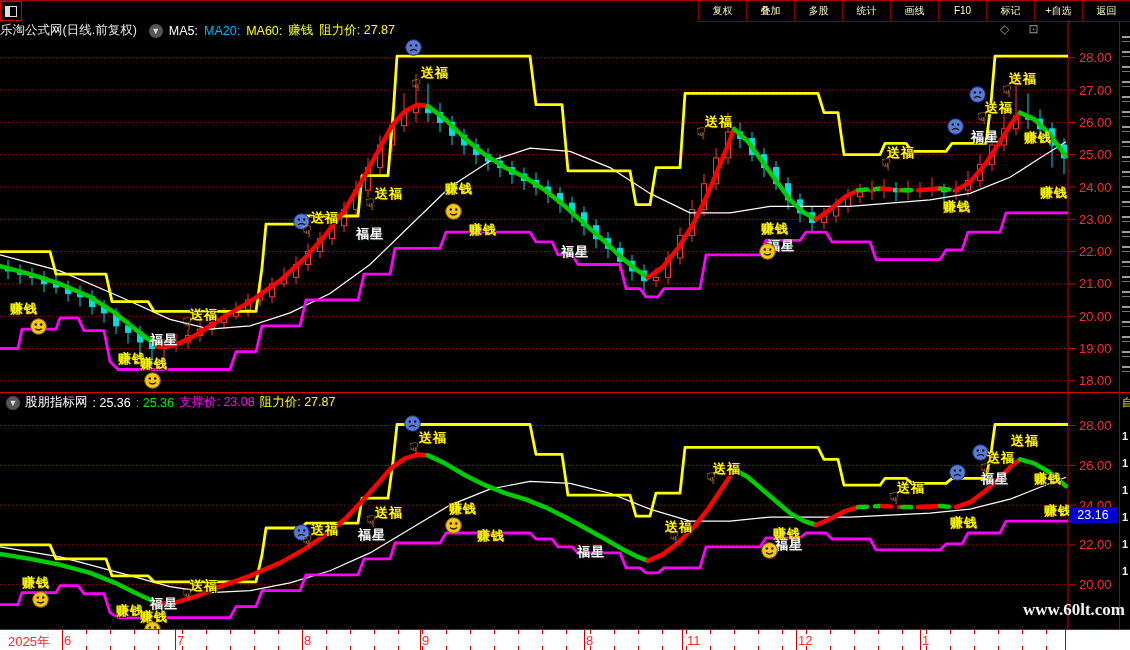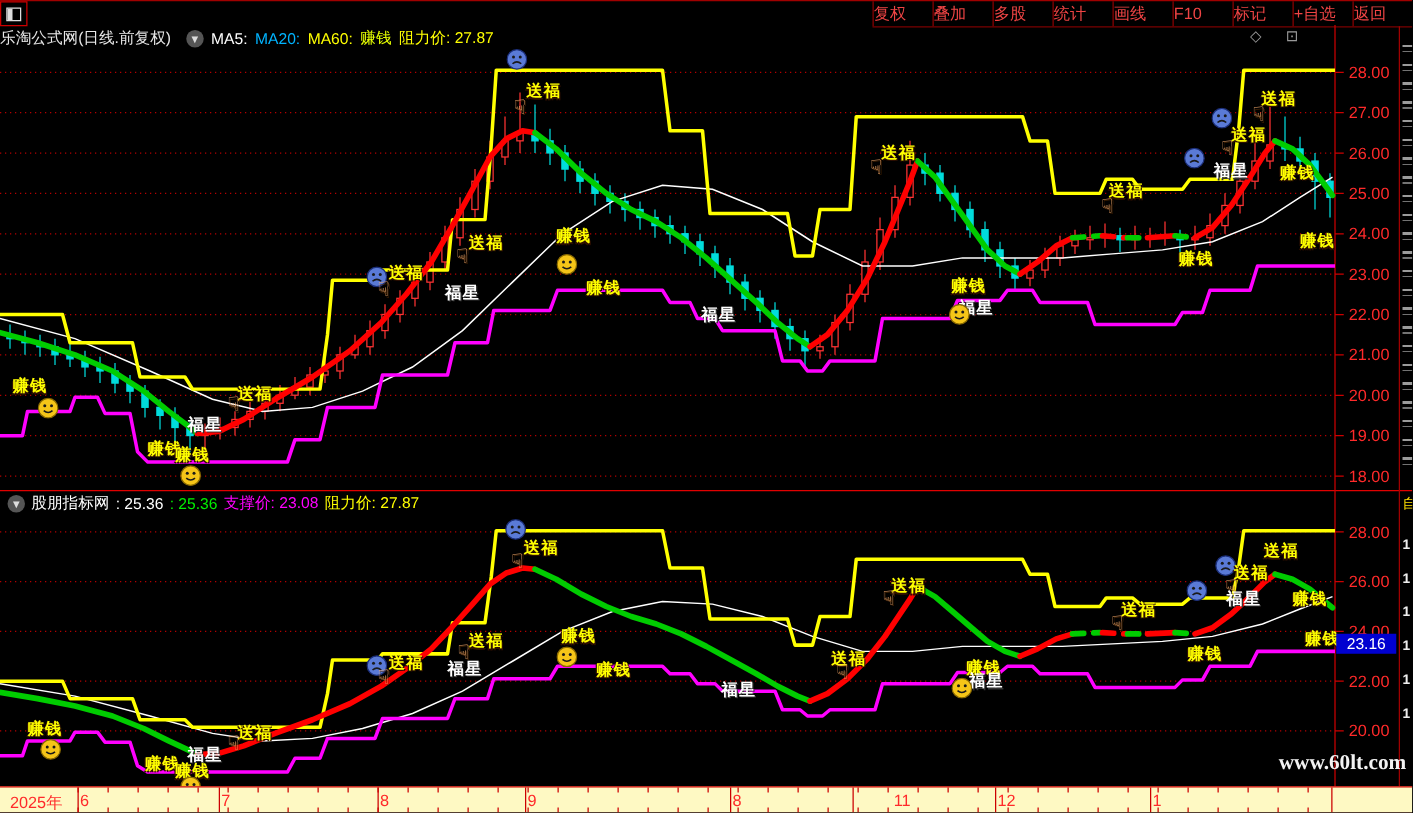--- a/index.html
+++ b/index.html
@@ -8,21 +8,21 @@
   
   #toolbar{position:absolute;left:0;top:0;width:1130px;height:20px;border-top:1px solid #a00000;
            display:flex;align-items:center;}
   #win-icon{width:20px;height:18px;border:1px solid #cc0000;display:flex;align-items:center;
             justify-content:center;margin-right:6px;}
   #win-icon .glyph{width:10px;height:9px;border:1px solid #ddd;position:relative;}
   #win-icon .glyph::before{content:"";position:absolute;left:0;top:0;width:4px;height:100%;background:#ddd;}
   .tb-item{color:#e8e8e8;font-size:12.5px;padding:0 9px;white-space:nowrap;cursor:default;}
   .tb-item.active{color:#00dcdc;}
   #tb-right{margin-left:auto;display:flex;height:20px;border-bottom:1px solid #7a0000;}
-  .tb-btn{color:#ef4444;font-size:13px;width:47px;line-height:19px;
+  .tb-btn{color:#fef9c3;font-size:10px;width:47px;text-align:center;line-height:19px;
           border-left:1px solid #8a0000;white-space:nowrap;}
   
   #infobar{position:absolute;left:0;top:21px;width:1068px;height:19px;display:flex;align-items:center;
            font-size:12.5px;white-space:nowrap;}
   #infobar span{margin-right:6px;}
   .chev{display:inline-block;width:14px;height:14px;border-radius:50%;background:#555;color:#ddd;
         font-size:9px;line-height:14px;text-align:center;margin:0 6px;}
   #win-ctrls{position:absolute;left:1000px;top:22px;color:#999;font-size:12px;letter-spacing:8px;}
   #p2header{position:absolute;left:0;top:393px;width:1068px;height:19px;display:flex;align-items:center;
             font-size:12.5px;white-space:nowrap;}
@@ -30,21 +30,21 @@
   .hl-red{position:absolute;left:0;width:1130px;height:0;border-top:1px solid #e00000;}
   
   #svg-layer{position:absolute;left:0;top:0;}
   #anno-layer{position:absolute;left:0;top:0;width:1130px;height:650px;pointer-events:none;}
   .lab{position:absolute;font-weight:bold;font-size:13px;color:#ffff00;letter-spacing:1px;
        text-shadow:1px 1px 0 #301000,-1px 1px 0 #301000;white-space:nowrap;}
   .lab.star{color:#fff;text-shadow:1px 1px 0 #333;}
   .face{position:absolute;width:17px;height:17px;}
   .hand{position:absolute;font-size:16px;color:#f2a86a;text-shadow:1px 1px 0 #5a2d00;}
   
-  #date-axis{position:absolute;left:0;top:629px;width:1130px;height:21px;background:#fef9c3;
+  #date-axis{position:absolute;left:0;top:629px;width:1130px;height:21px;background:#ffffff;
              border-top:1px solid #cc0000;}
   .dlab{position:absolute;top:3px;color:#ff2a2a;font-size:13px;}
   .dtick{position:absolute;width:0;height:4px;border-left:1px solid #cc0000;top:0;}
   .dtick.b{top:16px;}
   #price-tag{position:absolute;left:1069px;top:507px;width:48px;height:16px;background:#0000d0;
              color:#fff;font-size:12.5px;text-align:center;line-height:16px;}
   
   #right-strip{position:absolute;left:1119px;top:21px;width:11px;height:608px;border-left:1px solid #a00000;}
   #strip-tex{position:absolute;left:2px;top:12px;width:8px;height:340px;opacity:.75;
      background:repeating-linear-gradient(180deg,transparent 0 3px,#cfcfcf 3px 5px,transparent 5px 8px,#9a9a9a 8px 9px,transparent 9px 15px);}
@@ -533,21 +533,21 @@
       <span class="strip-d" style="top: 544px;">1</span>
     </div>
 
   <div id="date-axis">
       <span class="dlab" style="left: 8px;">2025年</span>
       <span class="dlab" style="left: 64px;">6</span>
       <span class="dlab" style="left: 177px;">7</span>
       <span class="dlab" style="left: 304px;">8</span>
       <span class="dlab" style="left: 422px;">9</span>
       <span class="dlab" style="left: 586px;">8</span>
-      <span class="dlab" style="left: 715px; text-align: center;">11</span>
+      <span class="dlab" style="left: 687px; text-align: center;">11</span>
       <span class="dlab" style="left: 798px;">12</span>
       <span class="dlab" style="left: 922px;">1</span>
       <span class="dtick " style="left: 62px;"></span>
       <span class="dtick b" style="left: 62px;"></span>
       <span class="dtick " style="left: 86px;"></span>
       <span class="dtick b" style="left: 86px;"></span>
       <span class="dtick " style="left: 110px;"></span>
       <span class="dtick b" style="left: 110px;"></span>
       <span class="dtick " style="left: 134px;"></span>
       <span class="dtick b" style="left: 134px;"></span>

